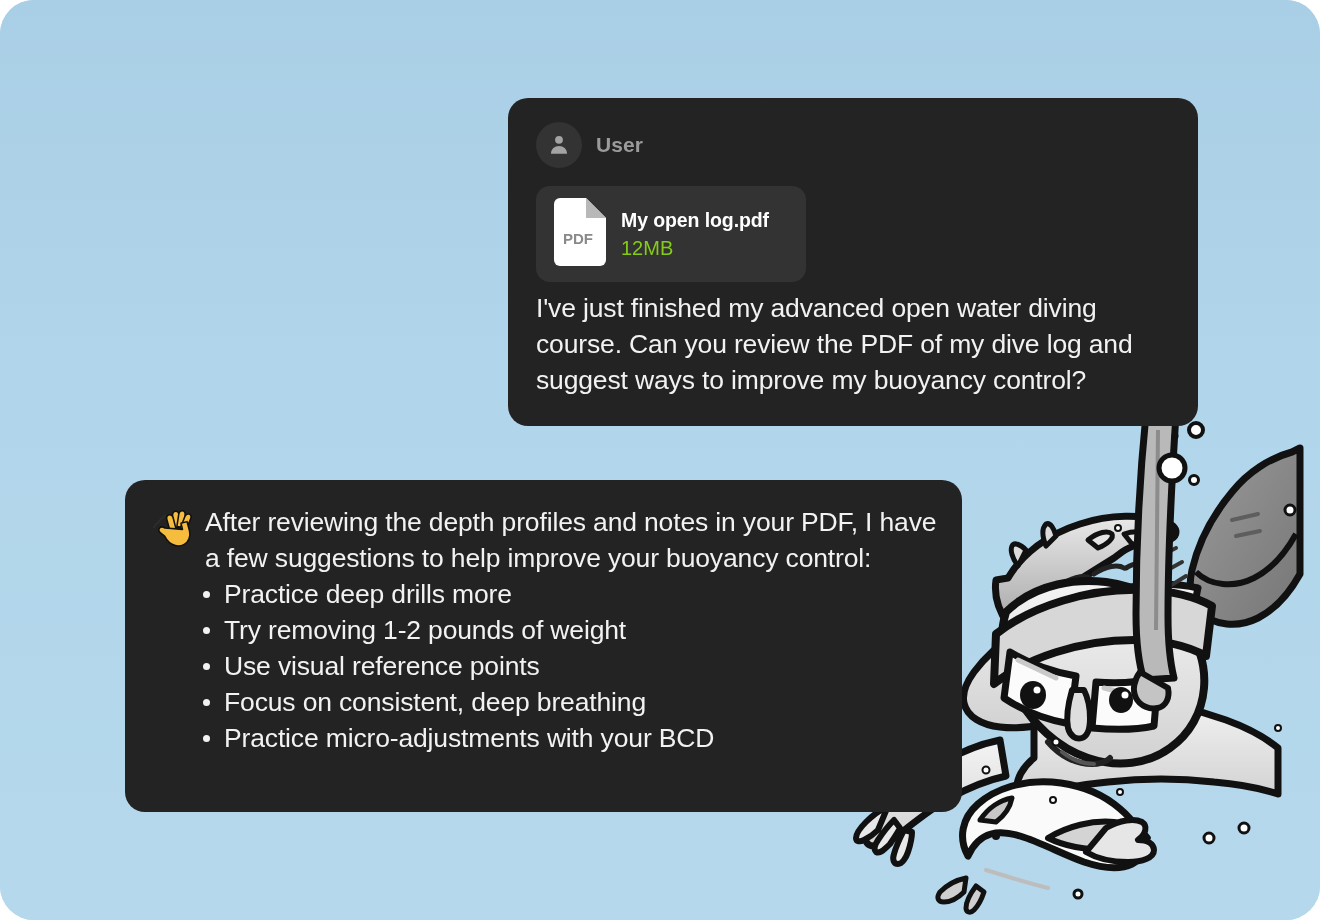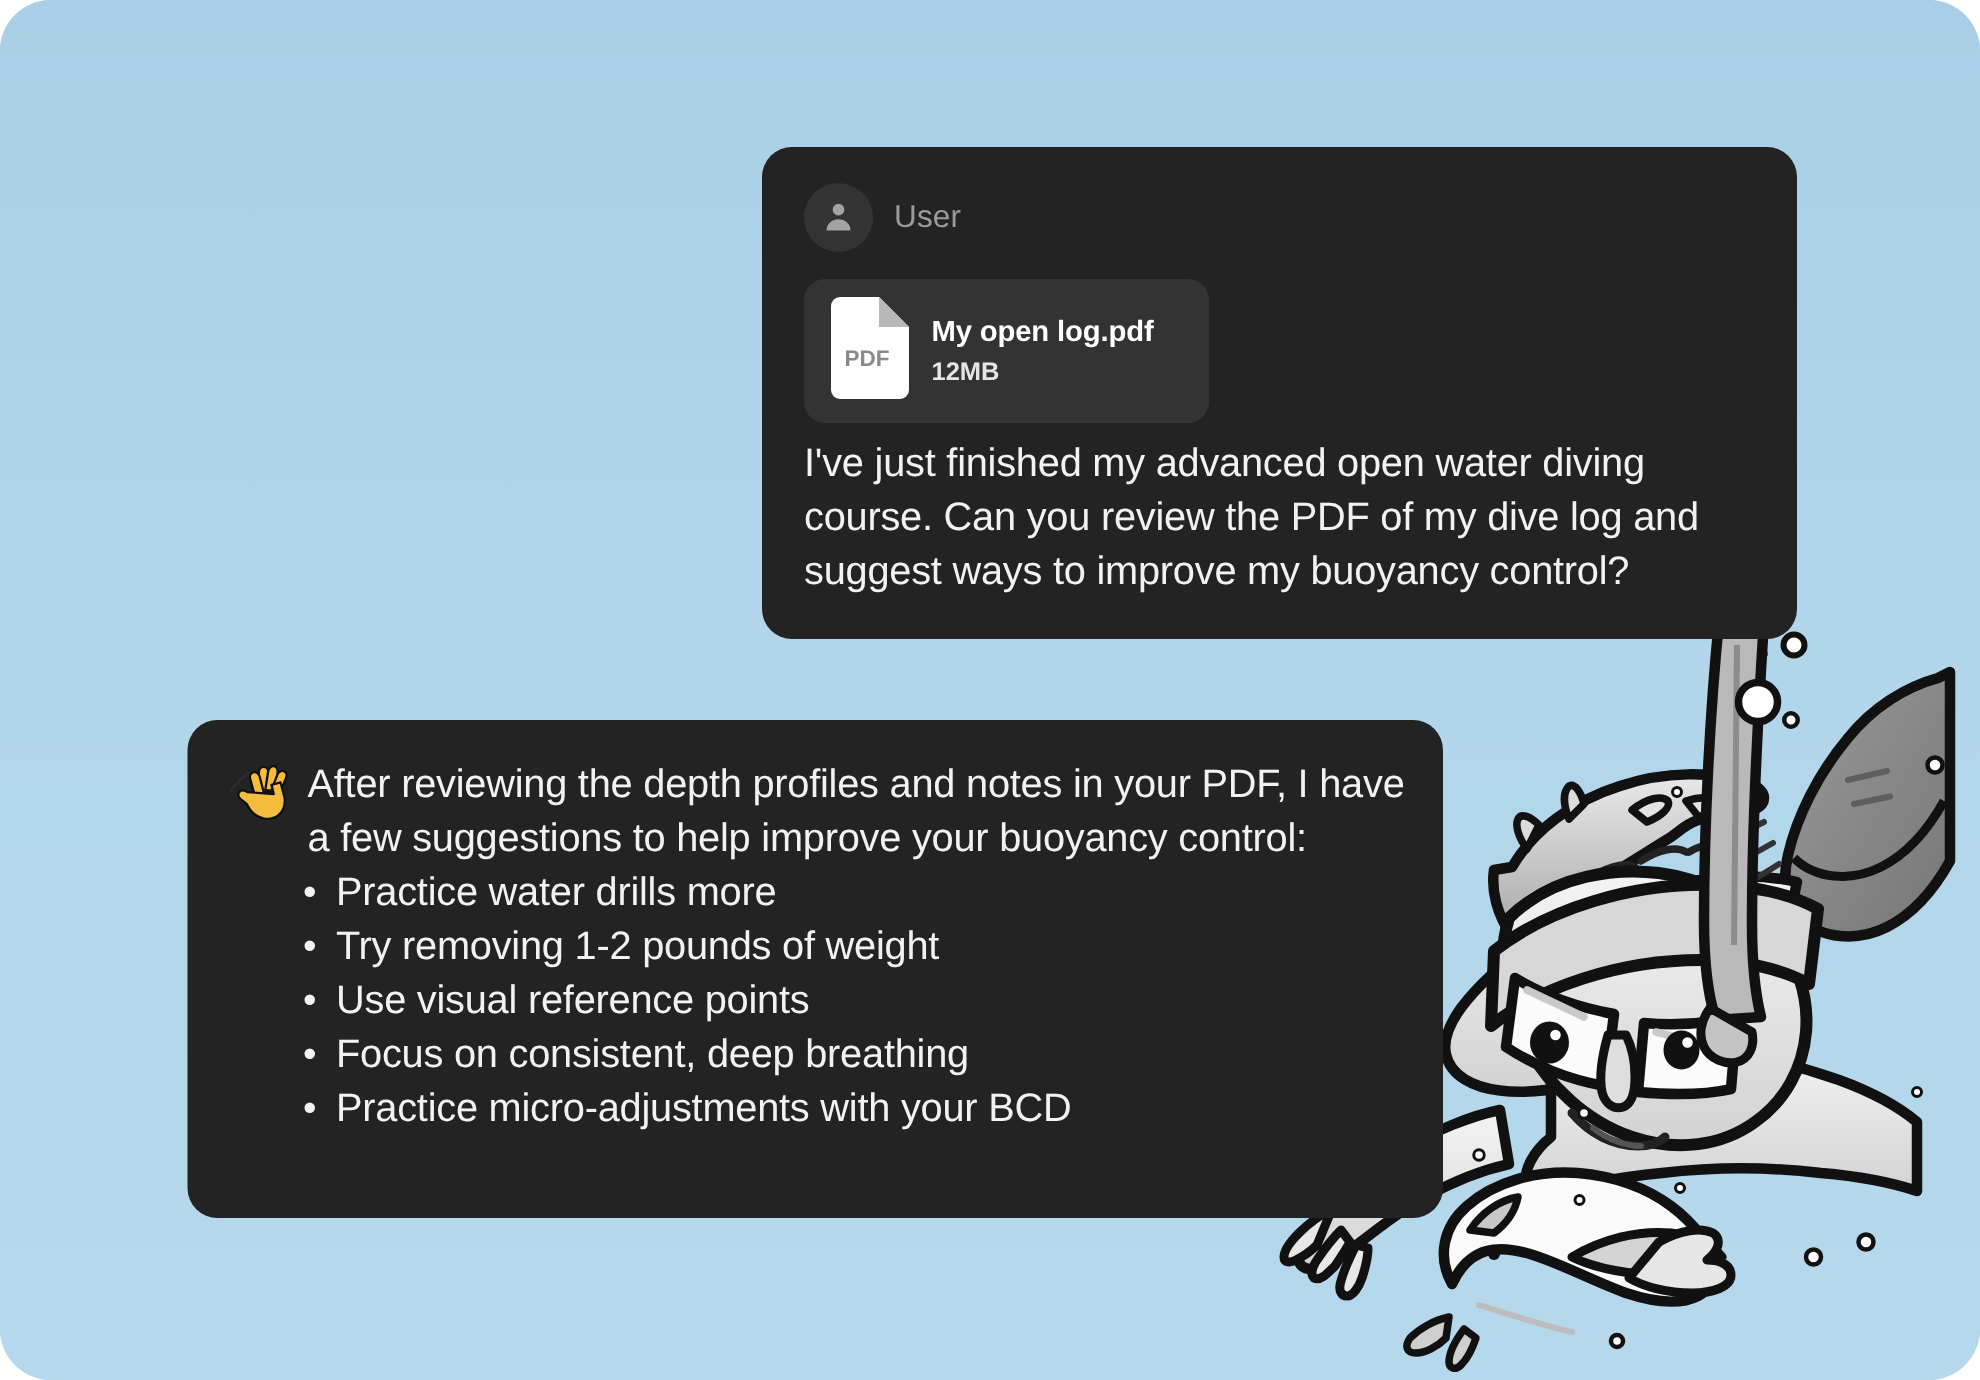--- a/index.html
+++ b/index.html
@@ -66,21 +66,21 @@
     background: #333333;
     display: flex;
     align-items: center;
     justify-content: center;
     flex: none;
   }
   .avatar svg { display: block; }
   .user-name {
     color: #9b9b9b;
     font-size: 21px;
-    font-weight: normal;
+    font-weight: bold;
     letter-spacing: 0.1px;
   }
 
   
   .file-card {
     margin-top: 18px;
     width: 270px;
     height: 96px;
     background: #333333;
     border-radius: 14px;
@@ -94,23 +94,23 @@
   .pdf-icon svg { display: block; }
   .file-meta { display: flex; flex-direction: column; gap: 5px; min-width: 0; }
   .file-name {
     color: #ffffff;
     font-size: 19.5px;
     font-weight: bold;
     white-space: nowrap;
     letter-spacing: -0.1px;
   }
   .file-size {
-    color: #e5e5e5;
-    font-size: 17px;
-    font-weight: bold;
+    color: #84cc16;
+    font-size: 20px;
+    font-weight: normal;
   }
 
   .user-text {
     margin-top: 8px;
     color: #f2f2f2;
     font-size: 26.5px;
     line-height: 36px;
     letter-spacing: -0.15px;
   }
 
@@ -343,21 +343,21 @@
               <path d="M11 12 c-1.6 1 -2.8 2.6 -3.4 4.4"></path>
               <path d="M7 16.5 c-1.8 1 -3.2 2.8 -3.9 4.8"></path>
               <path d="M15 8.5 c-1.4 0.8 -2.5 2 -3.1 3.4"></path>
             </g>
           </svg>
         </div>
         <div class="assistant-text">After reviewing the depth profiles and notes in your PDF, I have a few suggestions to help improve your buoyancy control:</div>
       </div>
 
       <ul class="suggestion-list">
-        <li>Practice water drills more</li>
+        <li>Practice deep drills more</li>
         <li>Try removing 1-2 pounds of weight</li>
         <li>Use visual reference points</li>
         <li>Focus on consistent, deep breathing</li>
         <li>Practice micro-adjustments with your BCD</li>
       </ul>
     </div>
 
   </div>
 </div>
 

